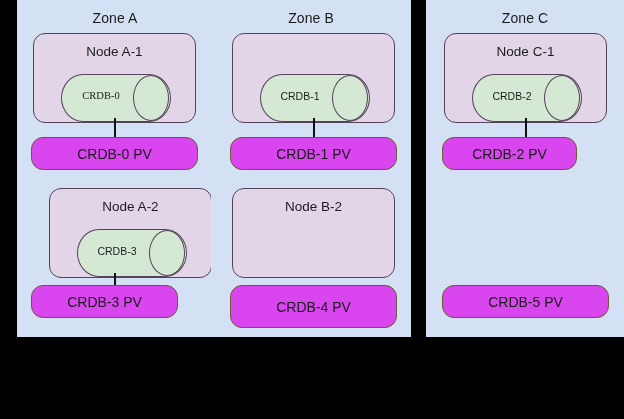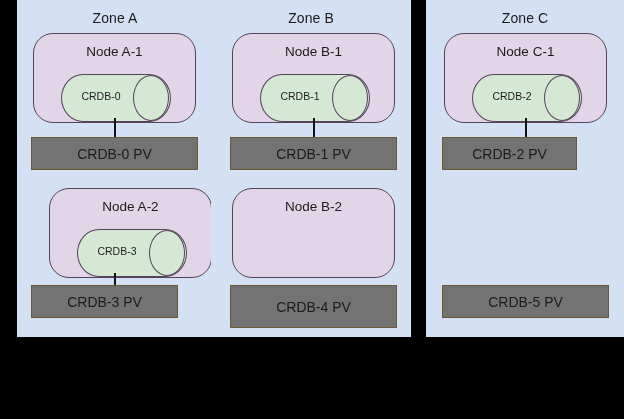--- a/index.html
+++ b/index.html
@@ -46,21 +46,21 @@
     font-size: 14px;
     color: #1b1b1b;
     letter-spacing: 0.1px;
   }
 
   
   .node {
     position: absolute;
     background: #e1d5e7;
     border: 1px solid #55425b;
-    border-radius: 20px;
+    border-radius: 12px;
     box-sizing: border-box;
   }
   .node-title {
     position: absolute;
     top: 10px;
     left: 0;
     width: 100%;
     text-align: center;
     font-size: 13.5px;
     color: #1b1b1b;
@@ -98,23 +98,23 @@
     top: 16px;
     width: 72px;
     text-align: center;
     font-size: 10.5px;
     color: #1b1b1b;
   }
 
   
   .pv {
     position: absolute;
-    background: #737373;
+    background: #d946ef;
     border: 1px solid #6b5a33;
-    border-radius: 0;
+    border-radius: 12px;
     box-sizing: border-box;
   }
   .pv-label {
     position: absolute;
     left: 0;
     top: 50%;
     transform: translateY(-50%);
     width: 100%;
     text-align: center;
     font-size: 14px;
@@ -131,21 +131,21 @@
 </head>
 <body>
 
 <div id="canvas">
 
   <div class="zone z0">
     <div class="zone-title">Zone A</div>
 
     <div class="node" style="left:16px; top:33px; width:163px; height:90px;">
       <div class="node-title">Node A-1</div>
-      <div class="cyl" style="left:27px; top:40px;">
+      <div class="cyl" style="left:27px; top:40px;font-family:Liberation Serif, serif;">
         <div class="cyl-body"></div>
         <div class="cyl-cap"></div>
         <div class="cyl-label">CRDB-0</div>
       </div>
     </div>
     <div class="connector" style="left:97px; top:118px; height:21px;"></div>
     <div class="pv" style="left:14px; top:137px; width:167px; height:33px;">
       <div class="pv-label">CRDB-0 PV</div>
     </div>
 
@@ -160,21 +160,20 @@
     <div class="connector" style="left:97px; top:273px; height:21px;"></div>
     <div class="pv" style="left:14px; top:285px; width:147px; height:33px;">
       <div class="pv-label">CRDB-3 PV</div>
     </div>
   </div>
 
   <div class="zone z1">
     <div class="zone-title">Zone B</div>
 
     <div class="node" style="left:21px; top:33px; width:163px; height:90px;">
-      <div class="node-title">Node B-1</div>
       <div class="cyl" style="left:27px; top:40px;">
         <div class="cyl-body"></div>
         <div class="cyl-cap"></div>
         <div class="cyl-label">CRDB-1</div>
       </div>
     </div>
     <div class="connector" style="left:102px; top:118px; height:21px;"></div>
     <div class="pv" style="left:19px; top:137px; width:167px; height:33px;">
       <div class="pv-label">CRDB-1 PV</div>
     </div>

